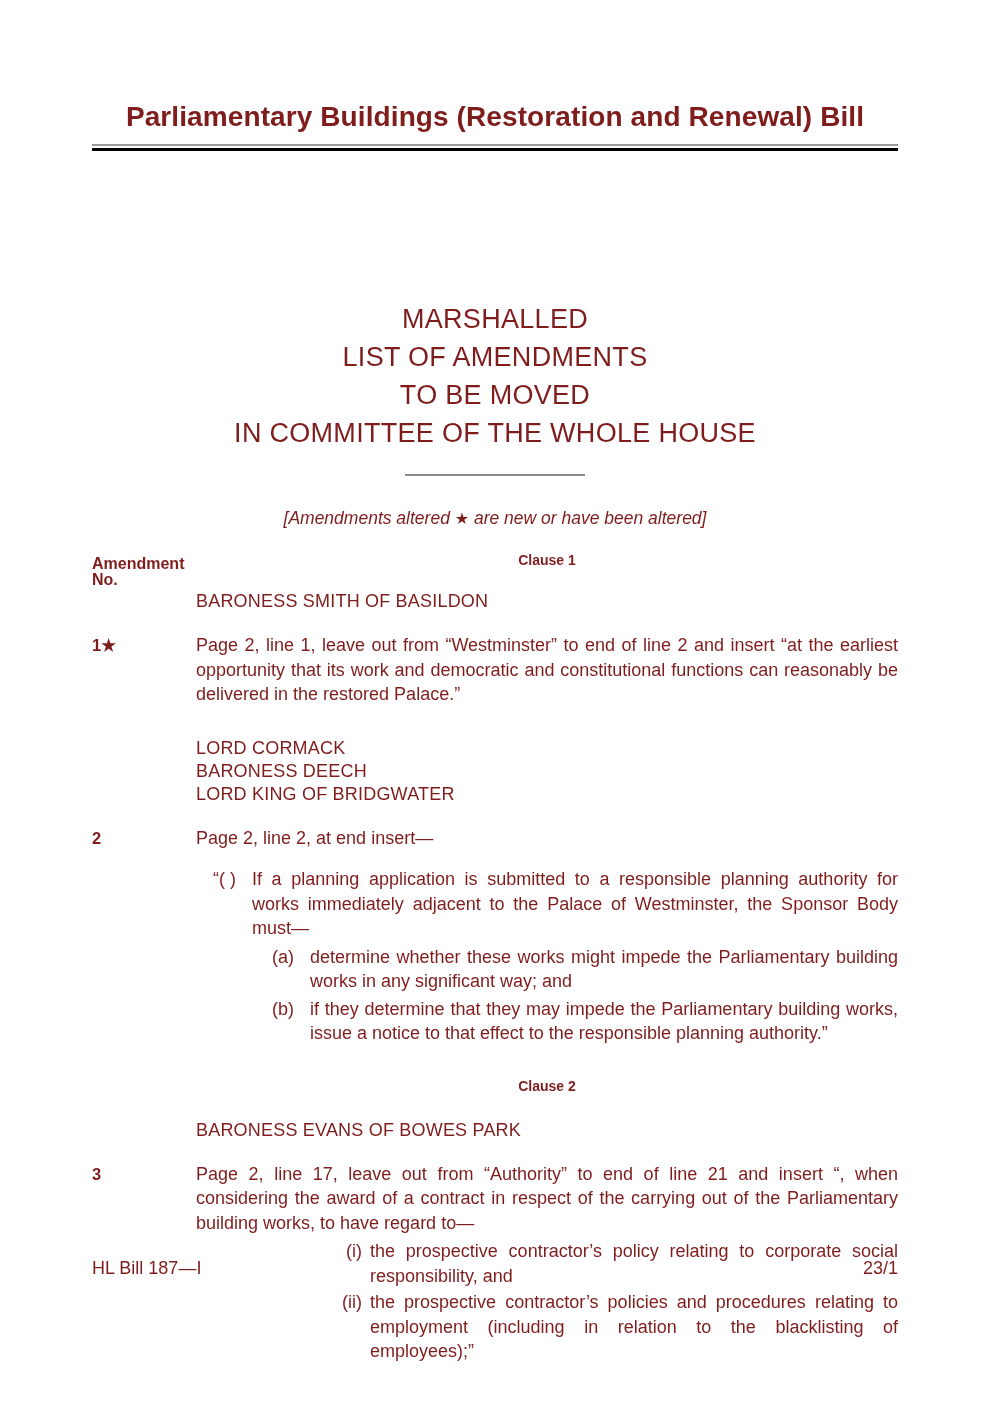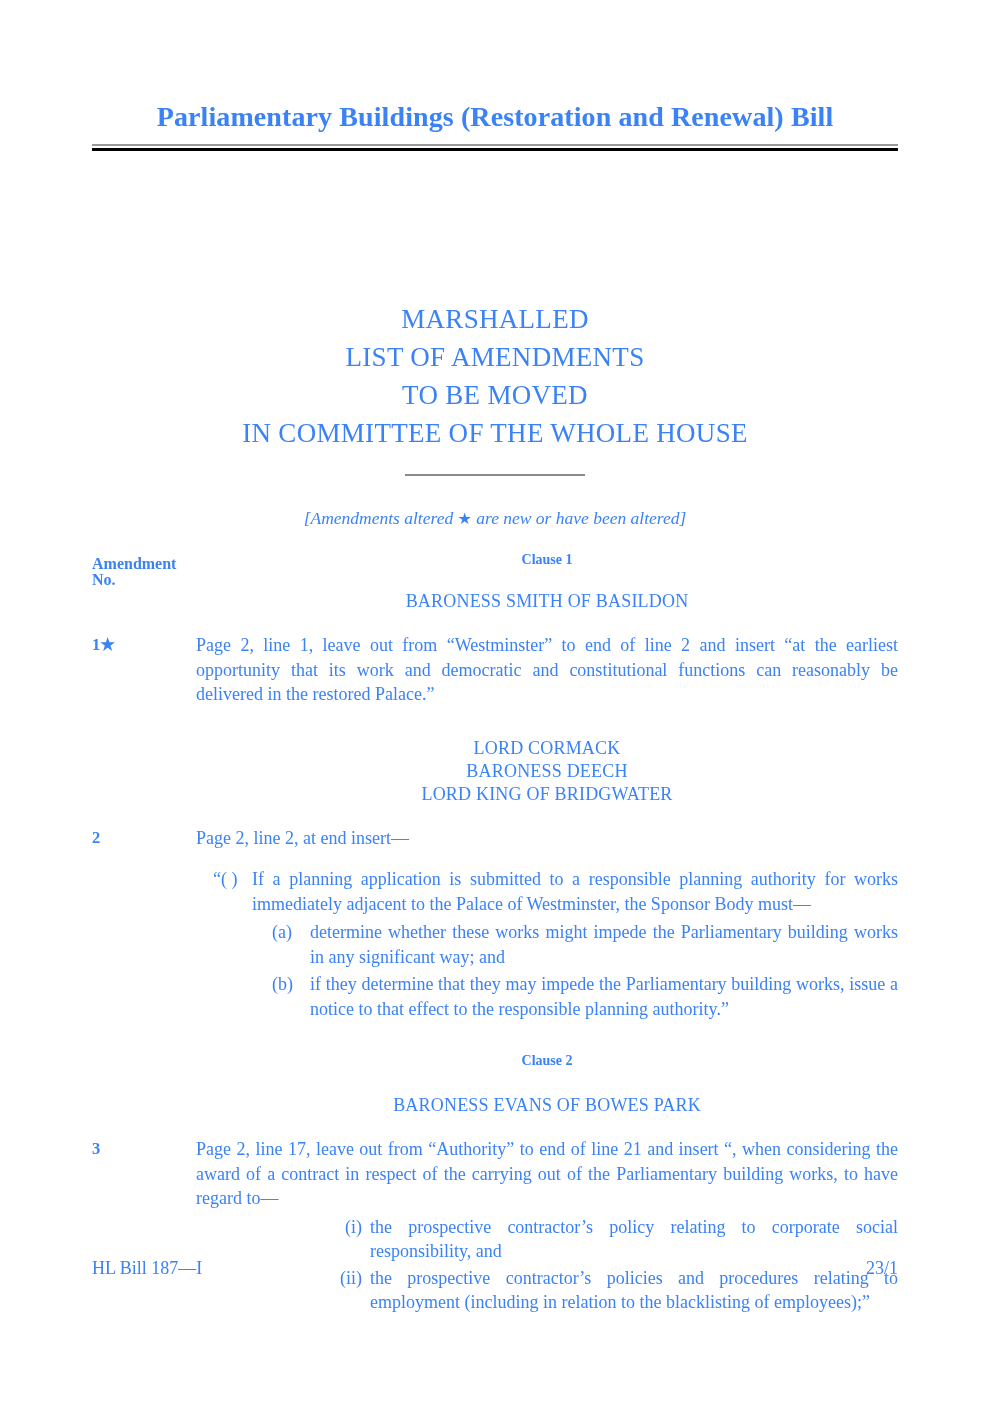--- a/index.html
+++ b/index.html
@@ -5,22 +5,22 @@
   html, body {
     margin: 0;
     padding: 0;
     background: #ffffff;
   }
   .page {
     position: relative;
     width: 991px;
     height: 1401px;
     background: #ffffff;
-    font-family: Liberation Serif, serif;
-    color: #3b82f6;
+    font-family: Liberation Sans, sans-serif;
+    color: #7f1d1d;
     overflow: hidden;
     box-sizing: border-box;
   }
 
   
   .title-block {
     position: absolute;
     left: 92px;
     top: 100px;
     width: 806px;
@@ -102,21 +102,20 @@
   }
 
   .clause-heading {
     text-align: center;
     font-weight: bold;
     font-size: 14px;
     margin: 0;
     padding-left: 104px;
   }
   .sponsor-group {
-    text-align: center;
     padding-left: 104px;
     margin-top: 22px;
   }
   .sponsor {
     font-size: 18px;
     line-height: 23px;
     letter-spacing: 0.2px;
   }
 
   .amendment {

